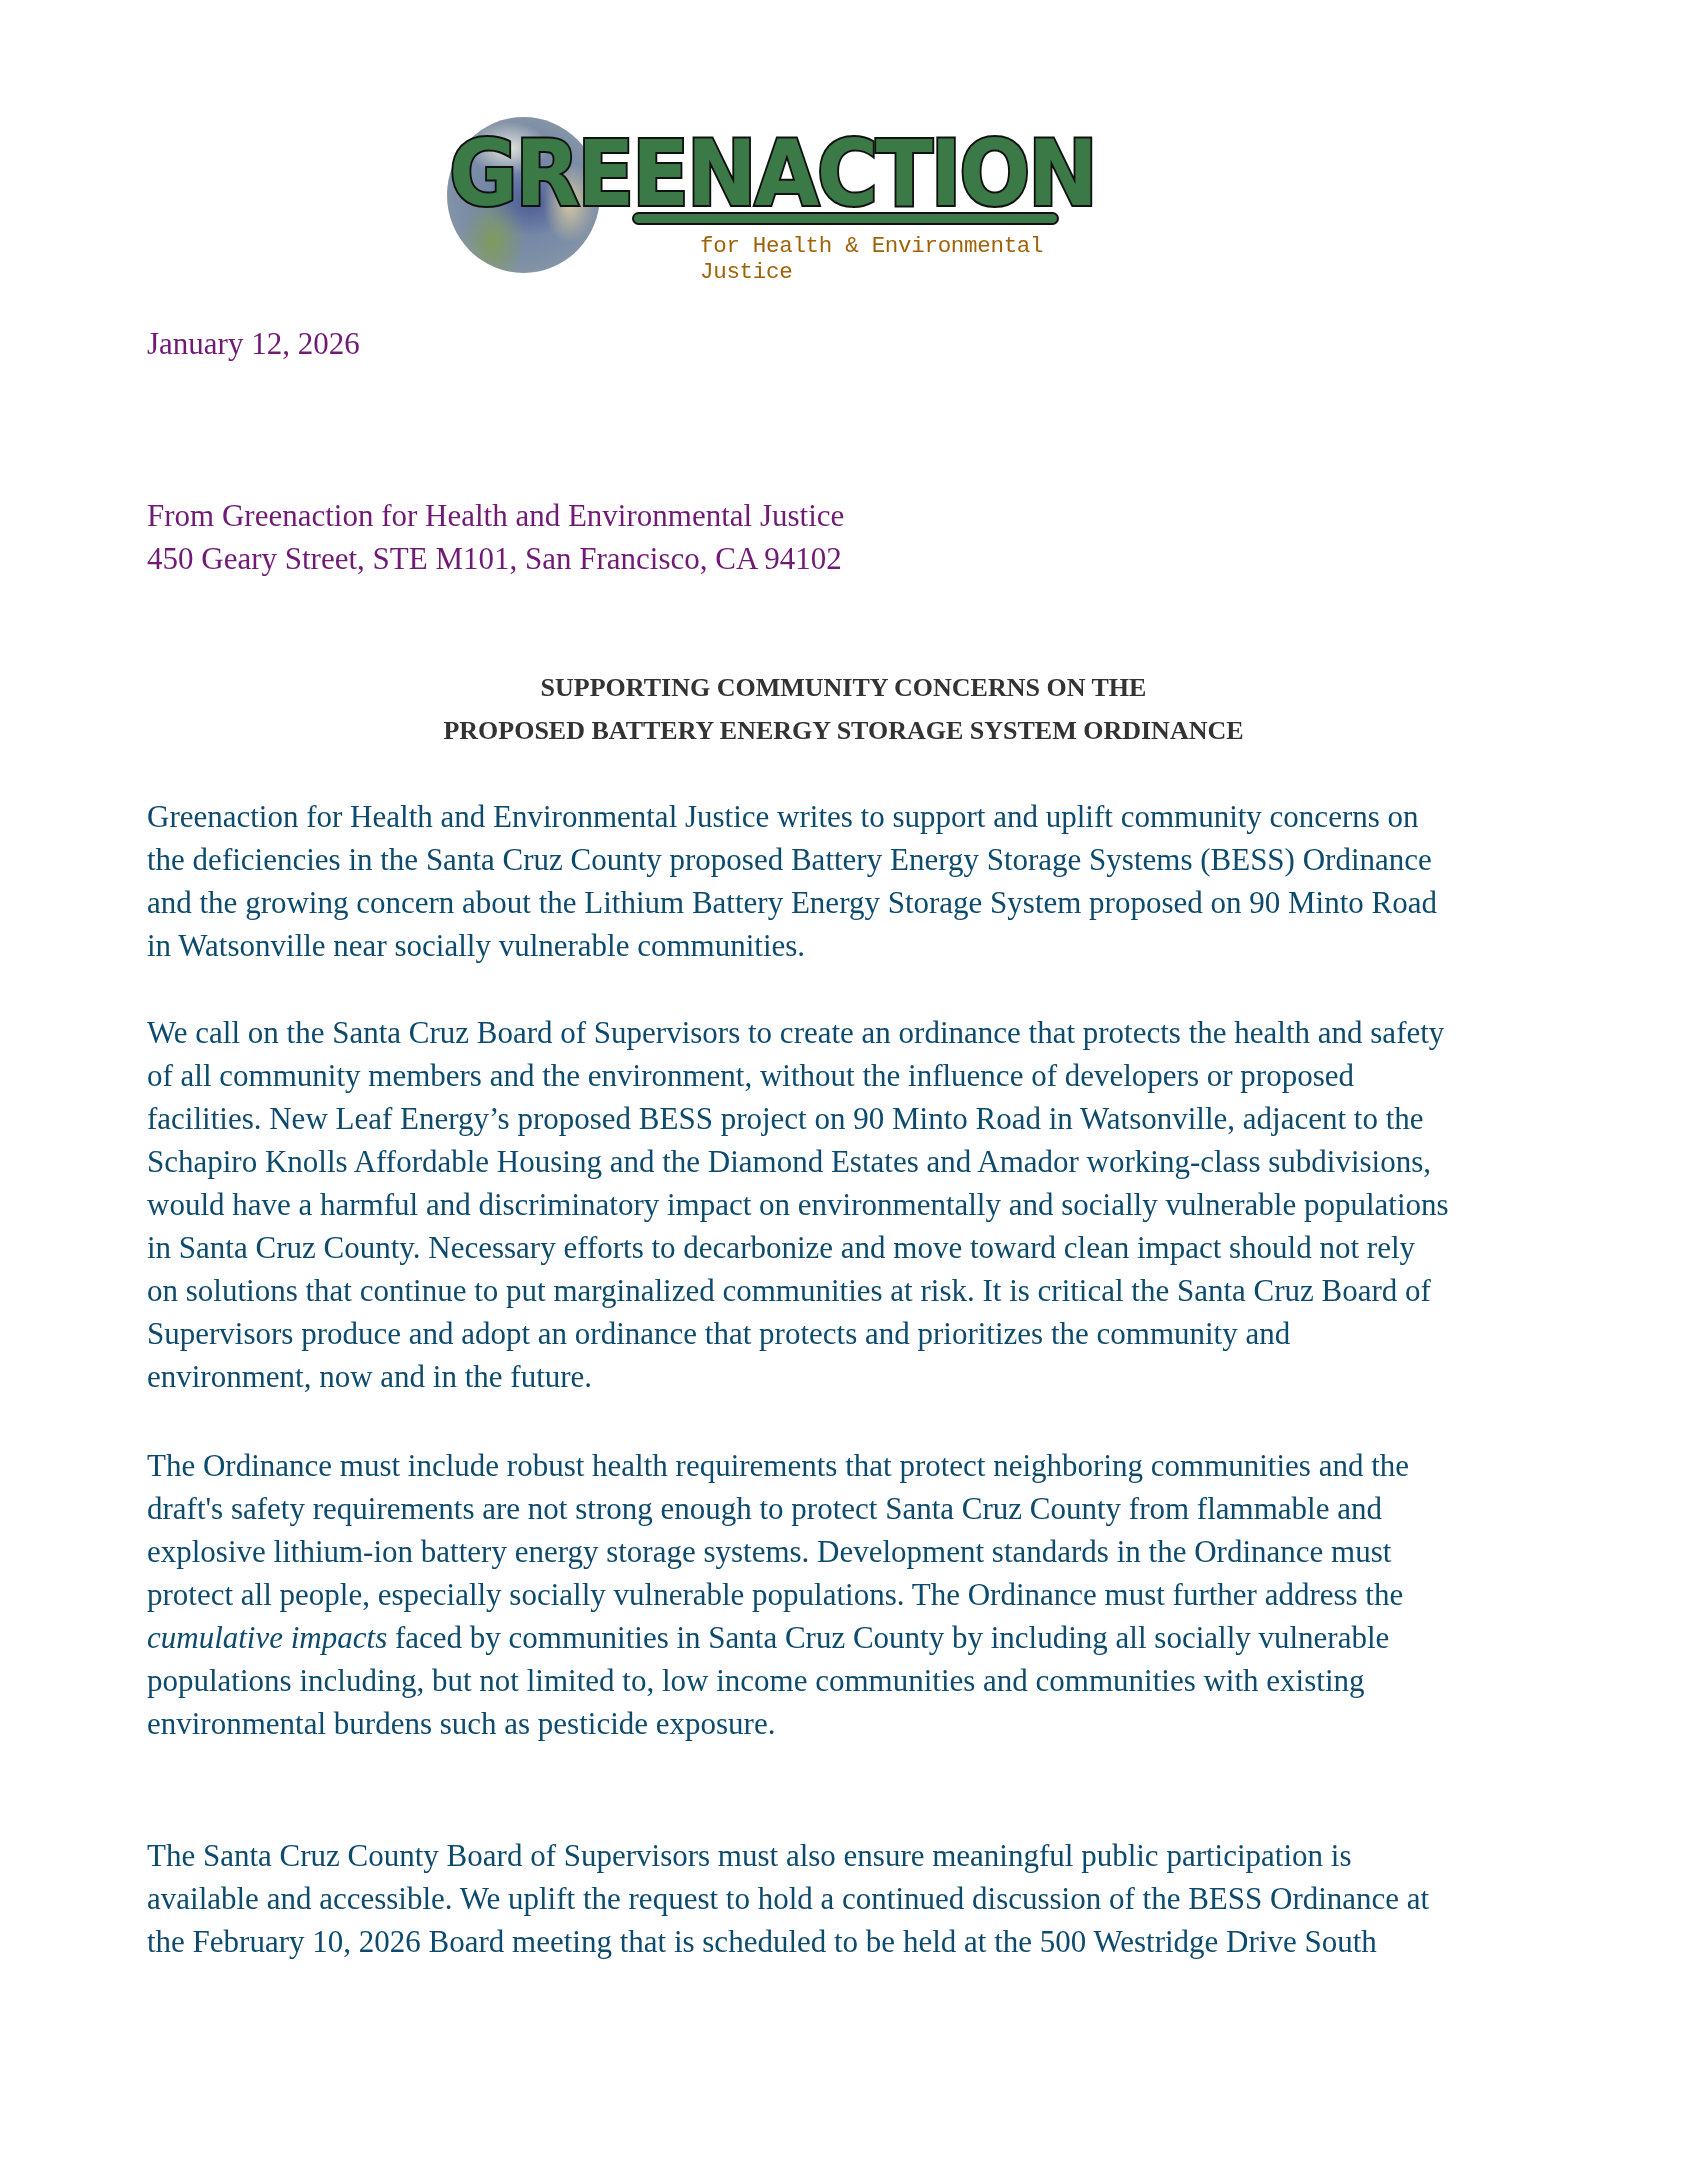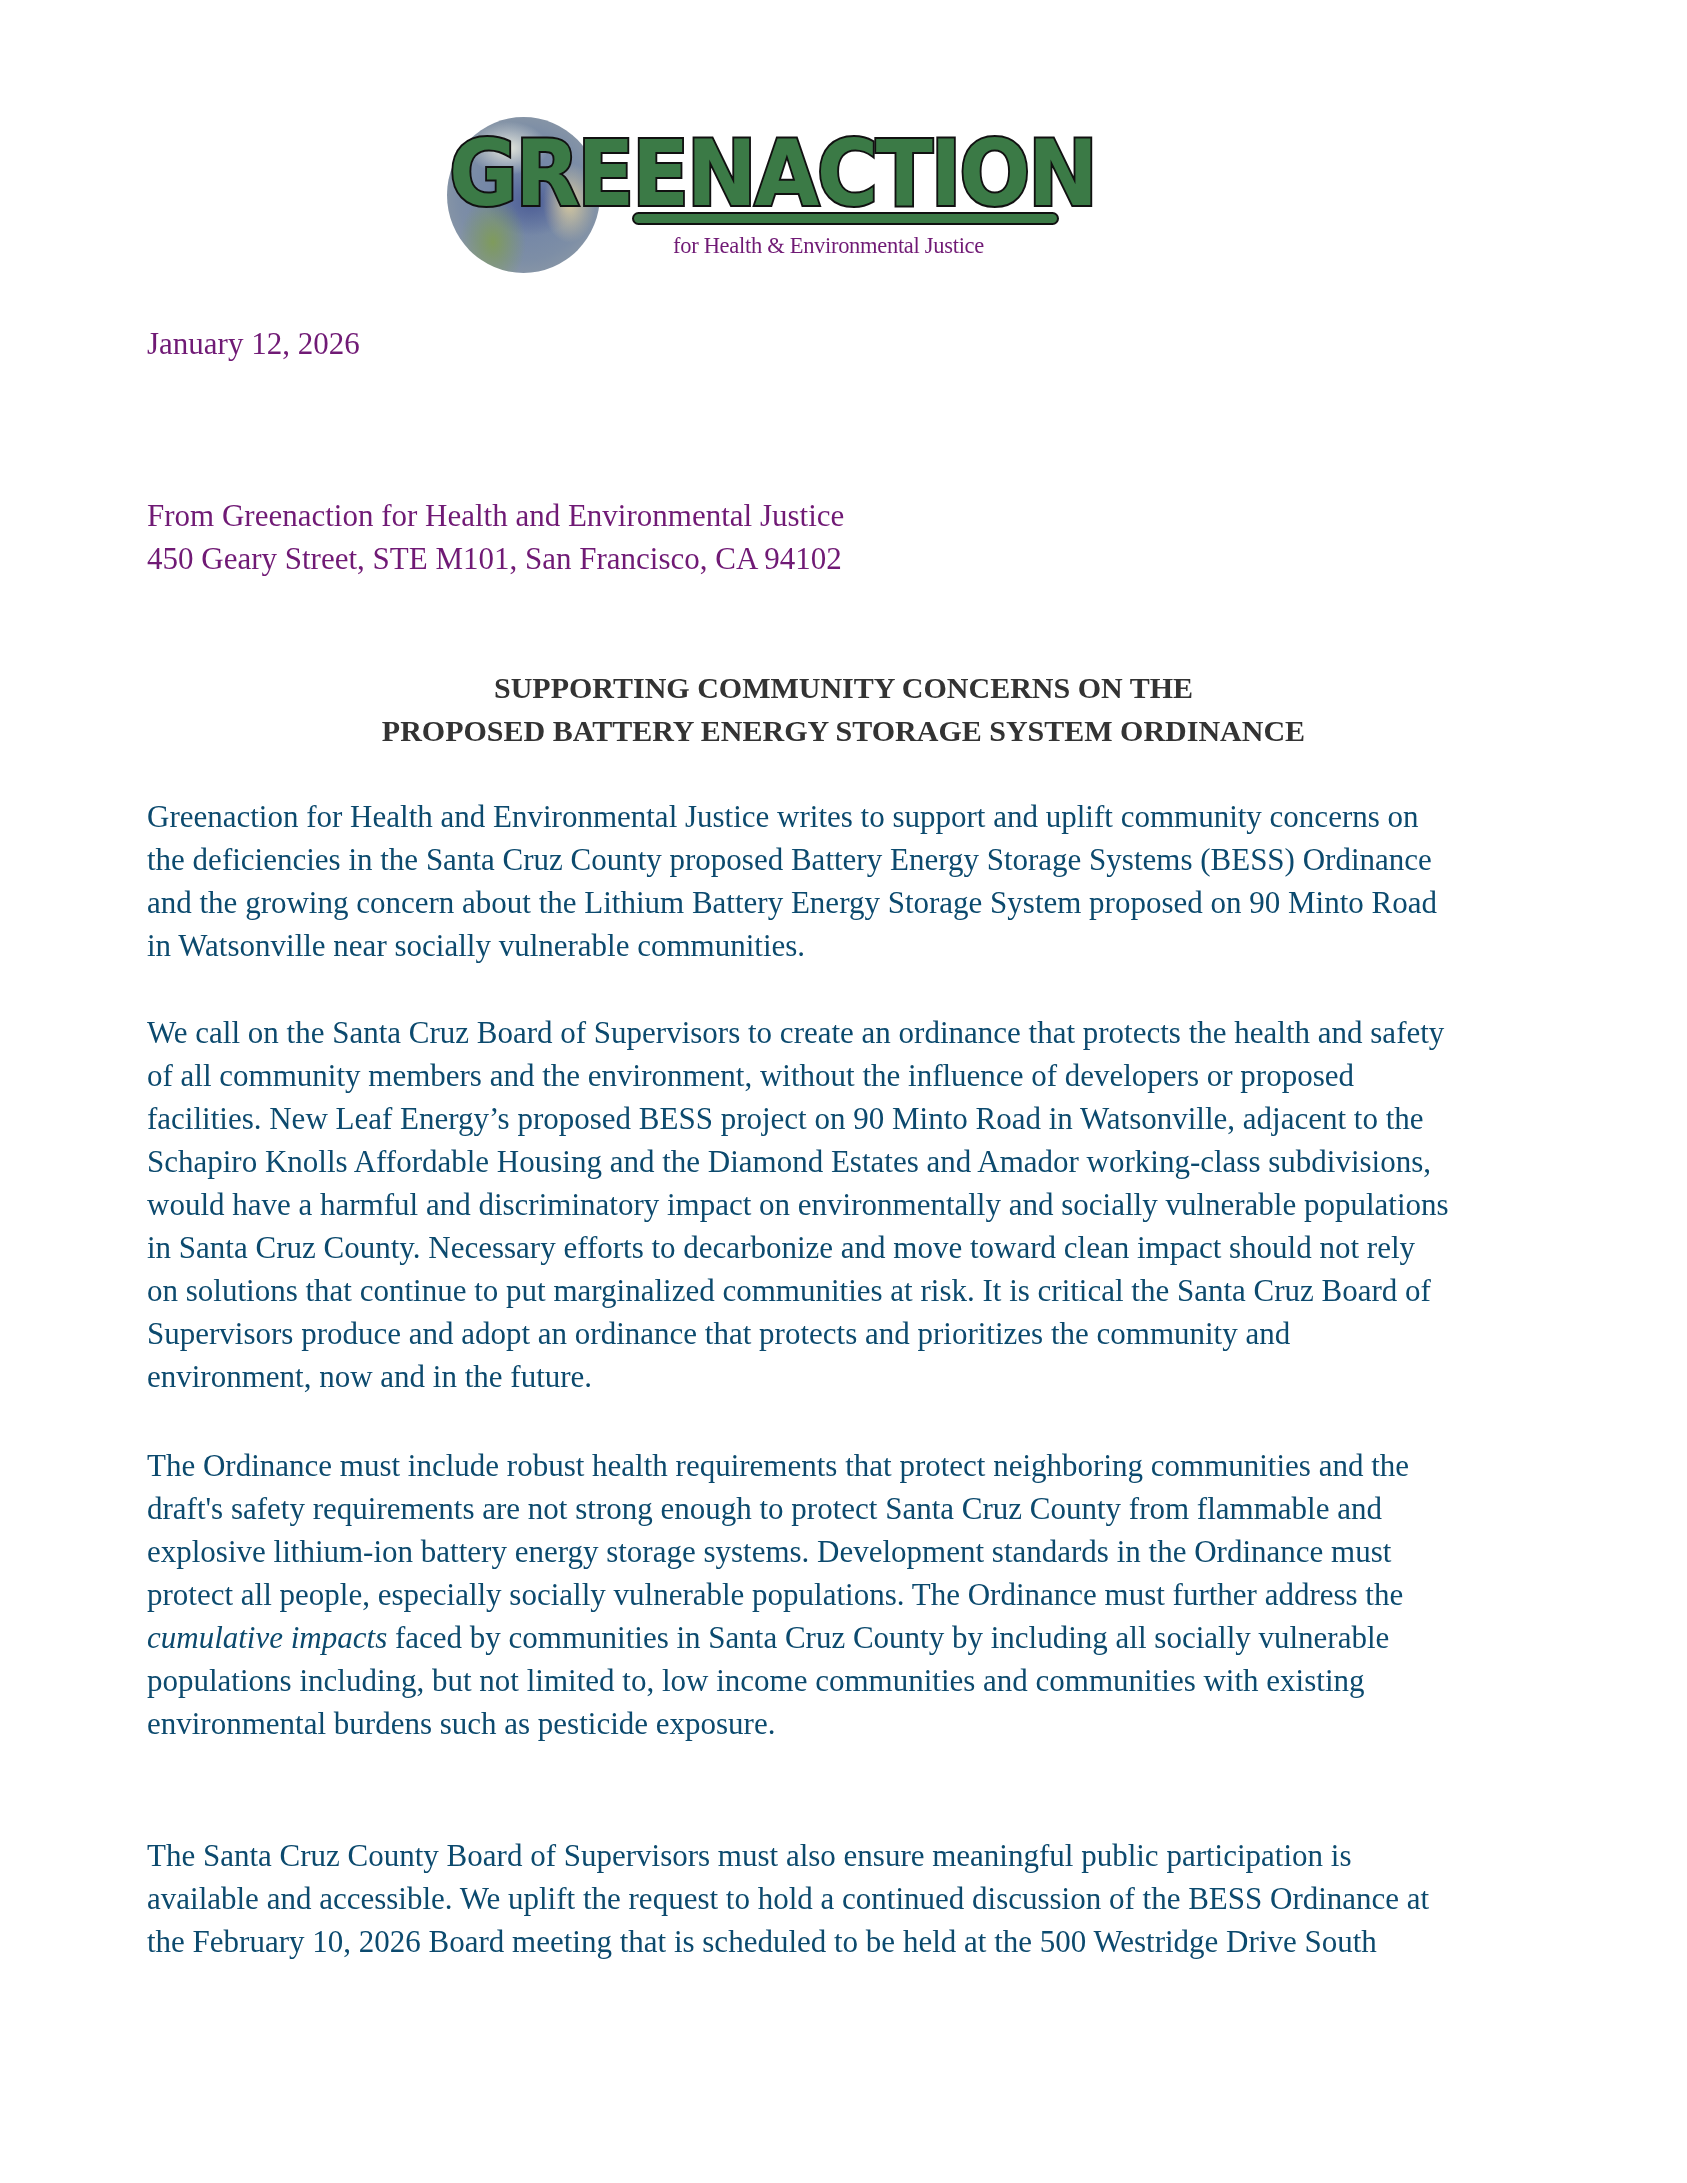--- a/index.html
+++ b/index.html
@@ -14,27 +14,27 @@
       radial-gradient(ellipse 33px 46px at 30% 80%, #7f9b5c 0%, rgba(127,155,92,0) 100%),
       radial-gradient(ellipse 26.5px 40px at 80% 55%, #d6c9a0 0%, rgba(214,201,160,0) 100%),
       radial-gradient(ellipse 46px 33px at 55% 55%, #4e5f96 0%, rgba(78,95,150,0) 100%),
       radial-gradient(circle at 50% 50%, #6a7ea8 0%, #7d8ea6 60%, #9aa3a6 100%);
   }
   .brand { position: absolute; left: 12px; top: 20px; font-family: "DejaVu Sans", sans-serif; font-weight: bold;
     font-size: 90px; letter-spacing: -2.6px; color: #3b7a46; line-height: 1;
     -webkit-text-stroke: 4px #111; paint-order: stroke fill; transform: scaleX(0.93); transform-origin: left top; }
   .brand-rule { position: absolute; left: 195px; top: 103px; width: 423px; height: 9.3px; background: #3b7a46;
     border: 2px solid #111; border-radius: 6.6px; }
-  .tagline { position: absolute; left: 236px; top: 124px; font-family: Liberation Serif, serif; font-size: 22.5px; color: #701a75; letter-spacing: -0.3px; }
+  .tagline { position: absolute; left: 263px; top: 124px; font-family: Liberation Mono, monospace; font-size: 22.5px; color: #a16207; letter-spacing: -0.3px; }
 
   
   .t { position: absolute; left: 147px; font-family: "Liberation Serif", serif; font-size: 31px; color: #701a75; line-height: 43px; white-space: nowrap; }
   .para { position: absolute; left: 147px; width: 1403px; font-family: Liberation Serif, serif; font-size: 31px; color: #0c4a6e; line-height: 43px; }
   .para span.line { display: block; white-space: nowrap; }
-  .heading { position: absolute; left: 0; width: 1687px; text-align: center; font-family: "Liberation Serif", serif; font-weight: bold; font-size: 30px; color: #333; line-height: 43px; }
+  .heading { position: absolute; left: 0; width: 1687px; text-align: center; font-family: "Liberation Serif", serif; font-weight: bold; font-size: 26px; color: #333; line-height: 43px; }
   .heading span { display: block; }
   em { font-style: italic; }
 </style>
 </head>
 <body>
 
 <div class="page">
 
   <div class="logo">
     <div class="globe"></div>

